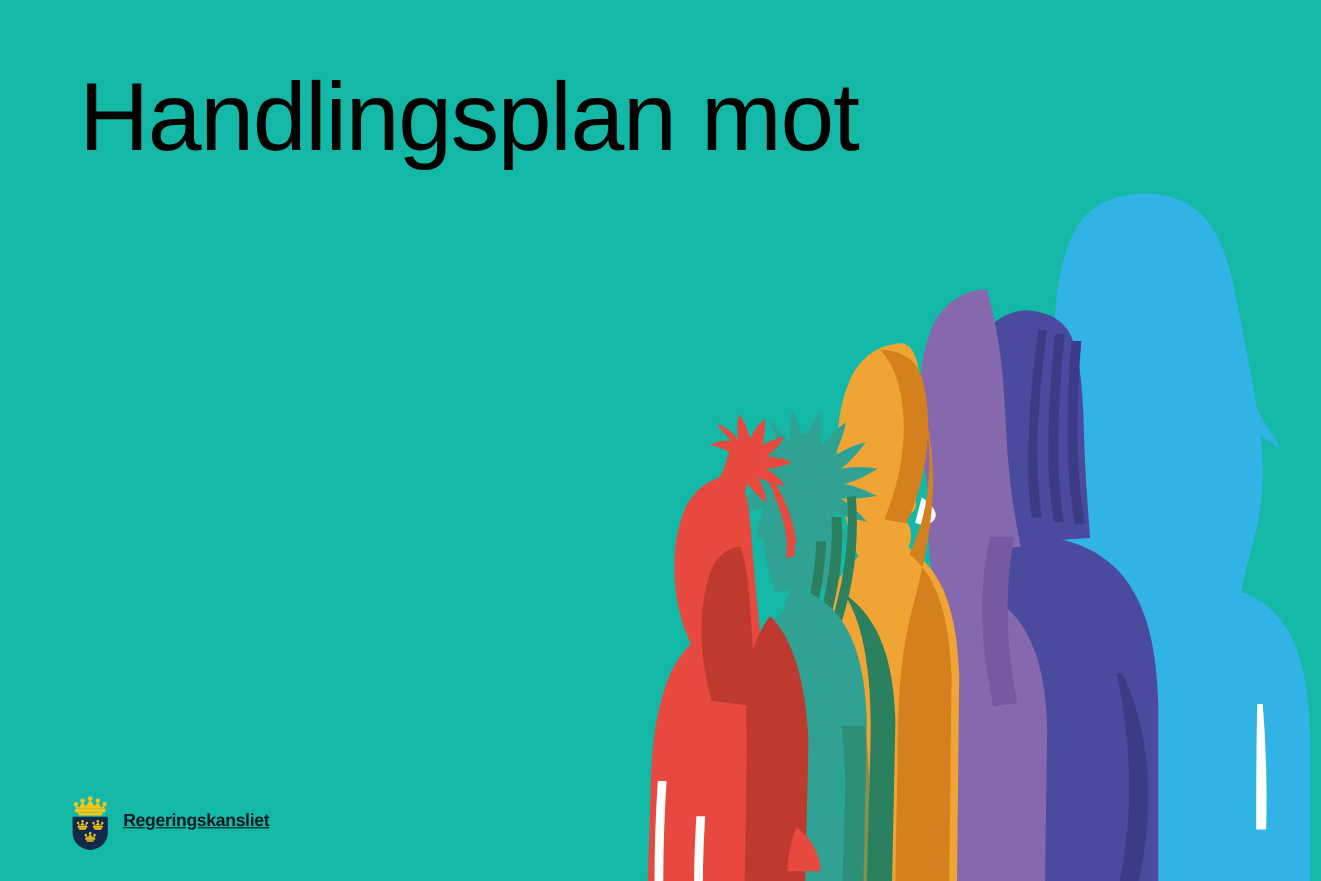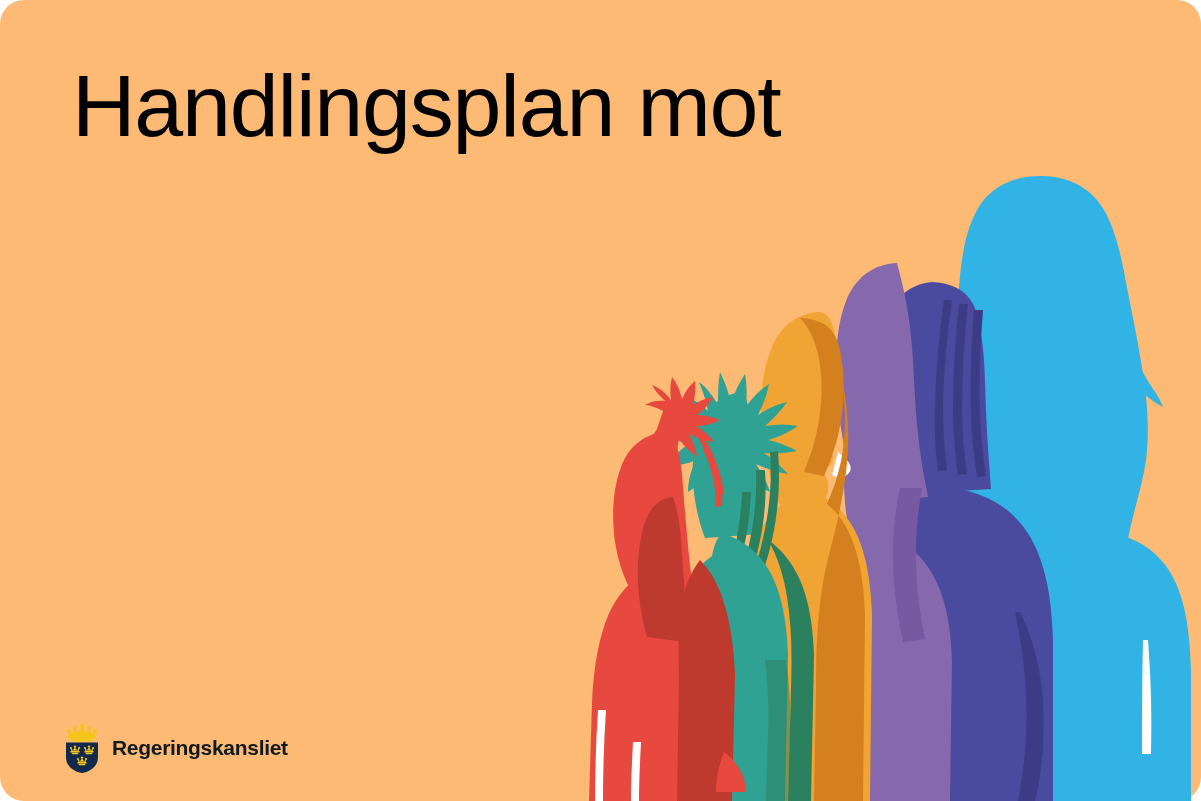--- a/index.html
+++ b/index.html
@@ -7,22 +7,21 @@
   body{
     width:1201px;height:801px;
     background:#ffffff;
     font-family:"Liberation Sans", sans-serif;
     overflow:hidden;
     position:relative;
   }
   #cover{
     position:absolute;inset:0;
     width:1201px;height:801px;
-    background:#fdba74;
-    border-radius:24px;
+    background:#14b8a6;
   }
   
   #title-block{
     position:absolute;
     left:72px; top:52px;
     width:880px;
     z-index:40;
     pointer-events:none;
   }
   .title-line{
@@ -48,25 +47,26 @@
     position:absolute;
     left:62px; bottom:28px;
     z-index:50;
     display:flex;
     align-items:center;
     gap:10px;
   }
   #logo .crest{width:40px;height:52px;display:block;}
   #logo .wordmark{
     font-family:"Liberation Sans", sans-serif;
-    font-size:21px;
+    font-size:16px;
     font-weight:700;
     letter-spacing:-0.3px;
     color:#111820;
     line-height:1;
+    text-decoration:underline;
   }
 </style>
 </head>
 <body>
 
 <div id="cover">
 
   <div id="artwork">
     <svg viewBox="0 0 1201 801" xmlns="http://www.w3.org/2000/svg" aria-hidden="true">
       <defs>

